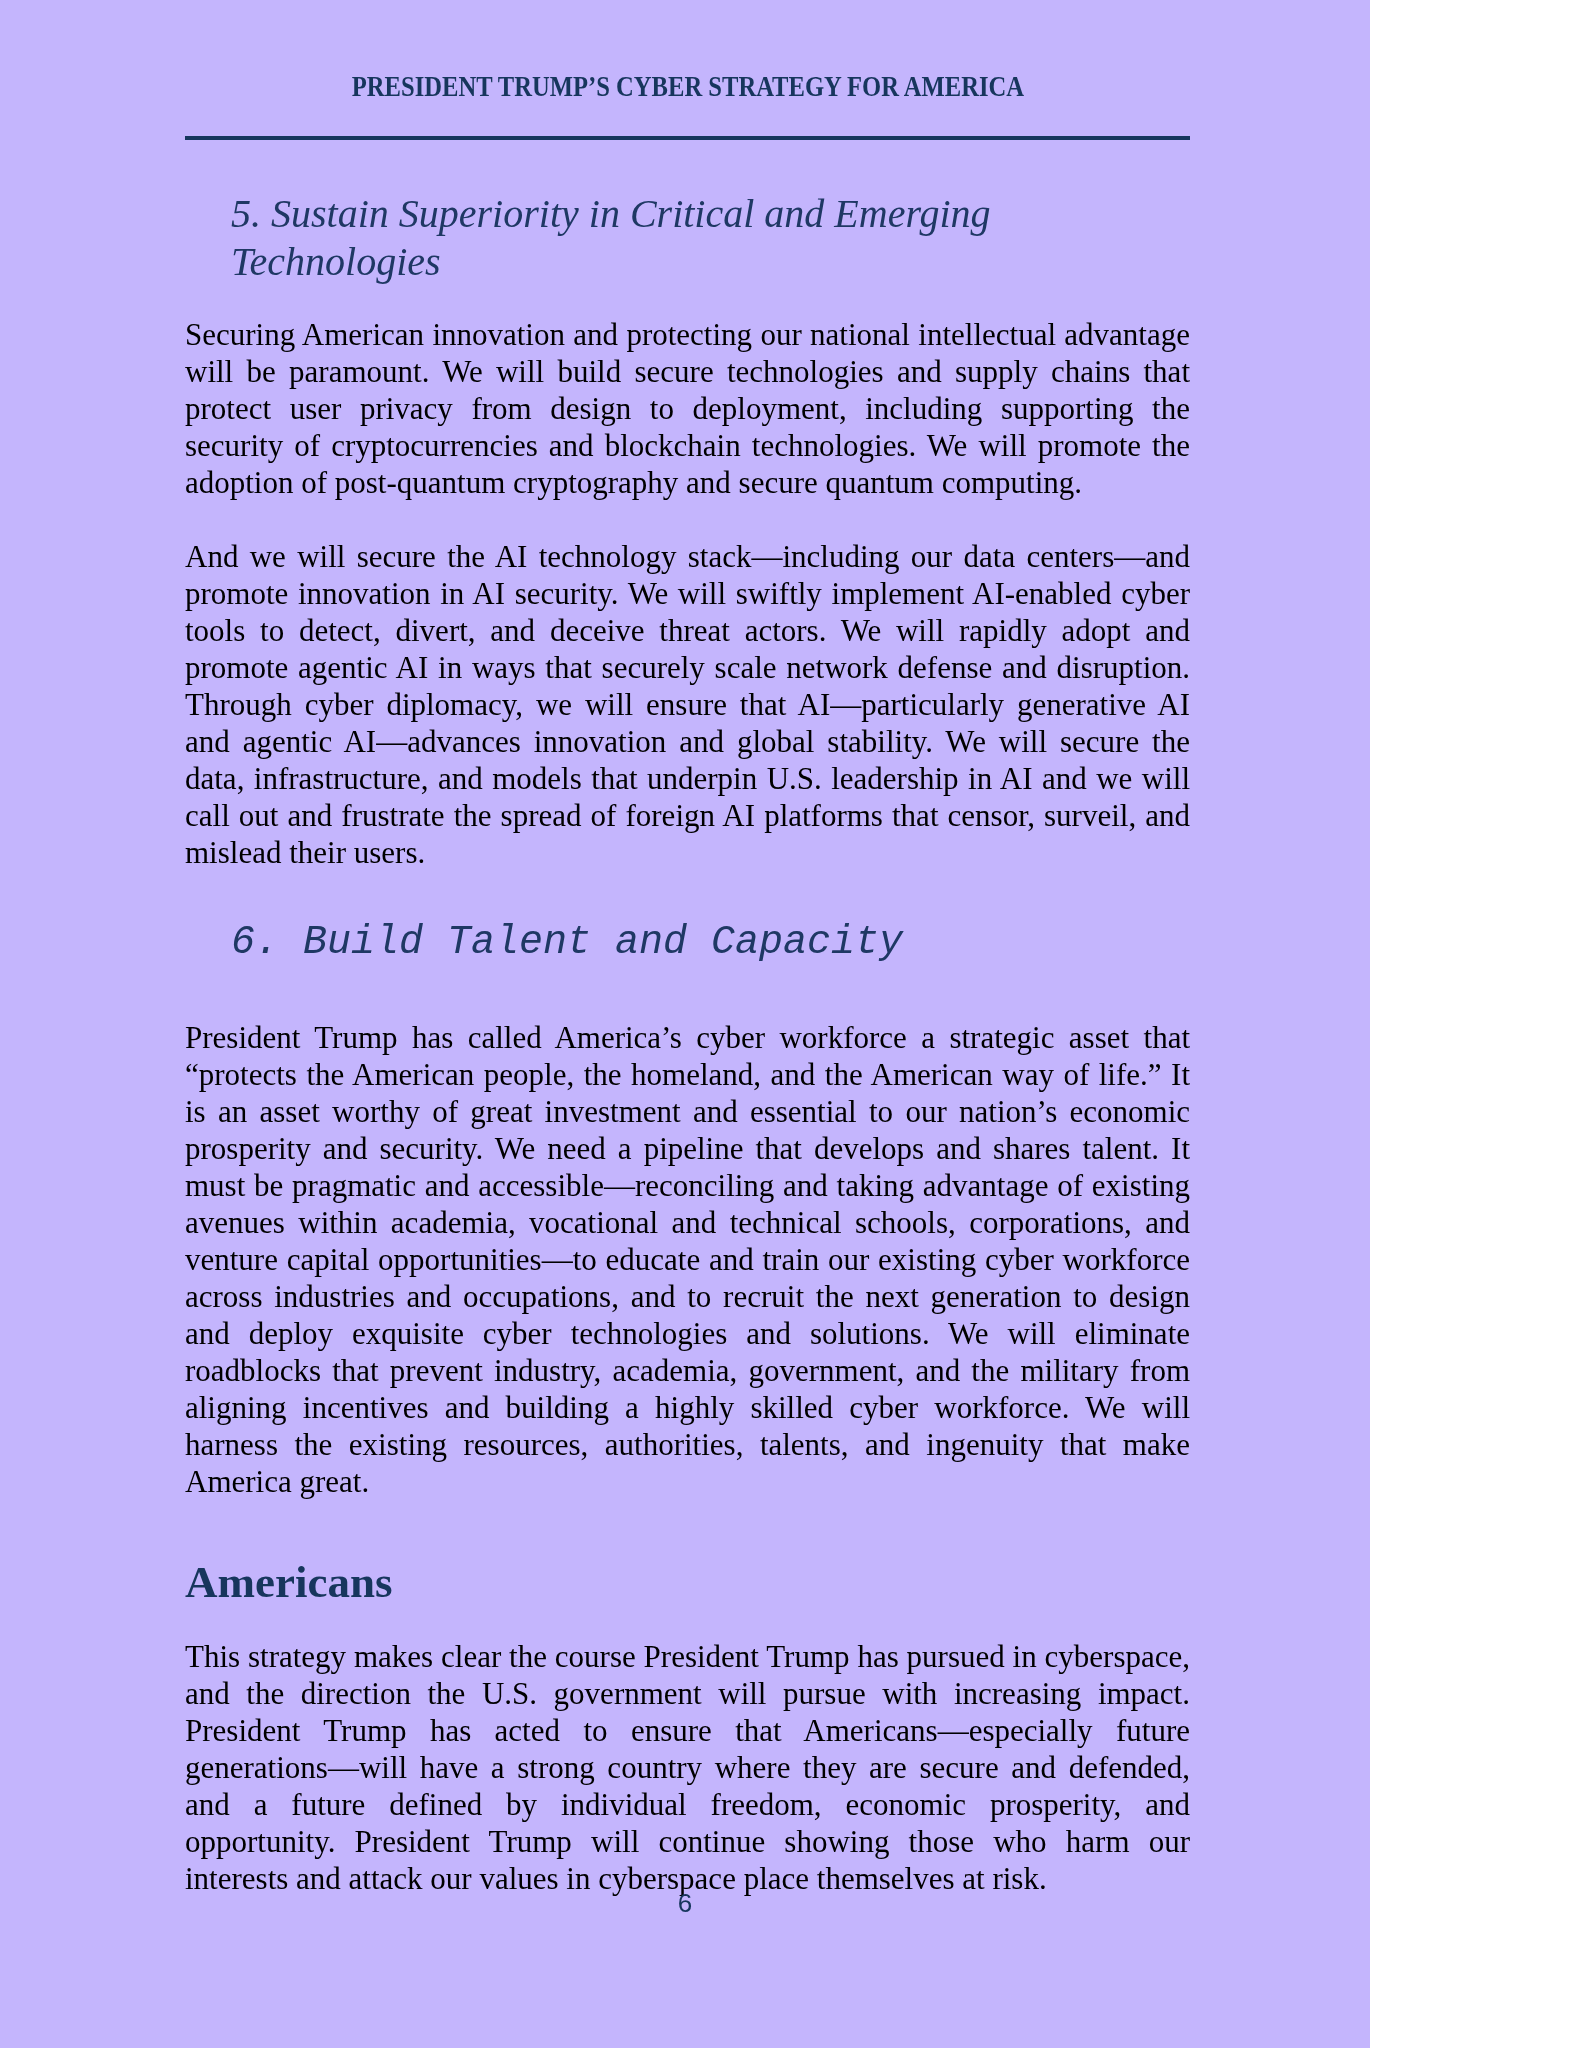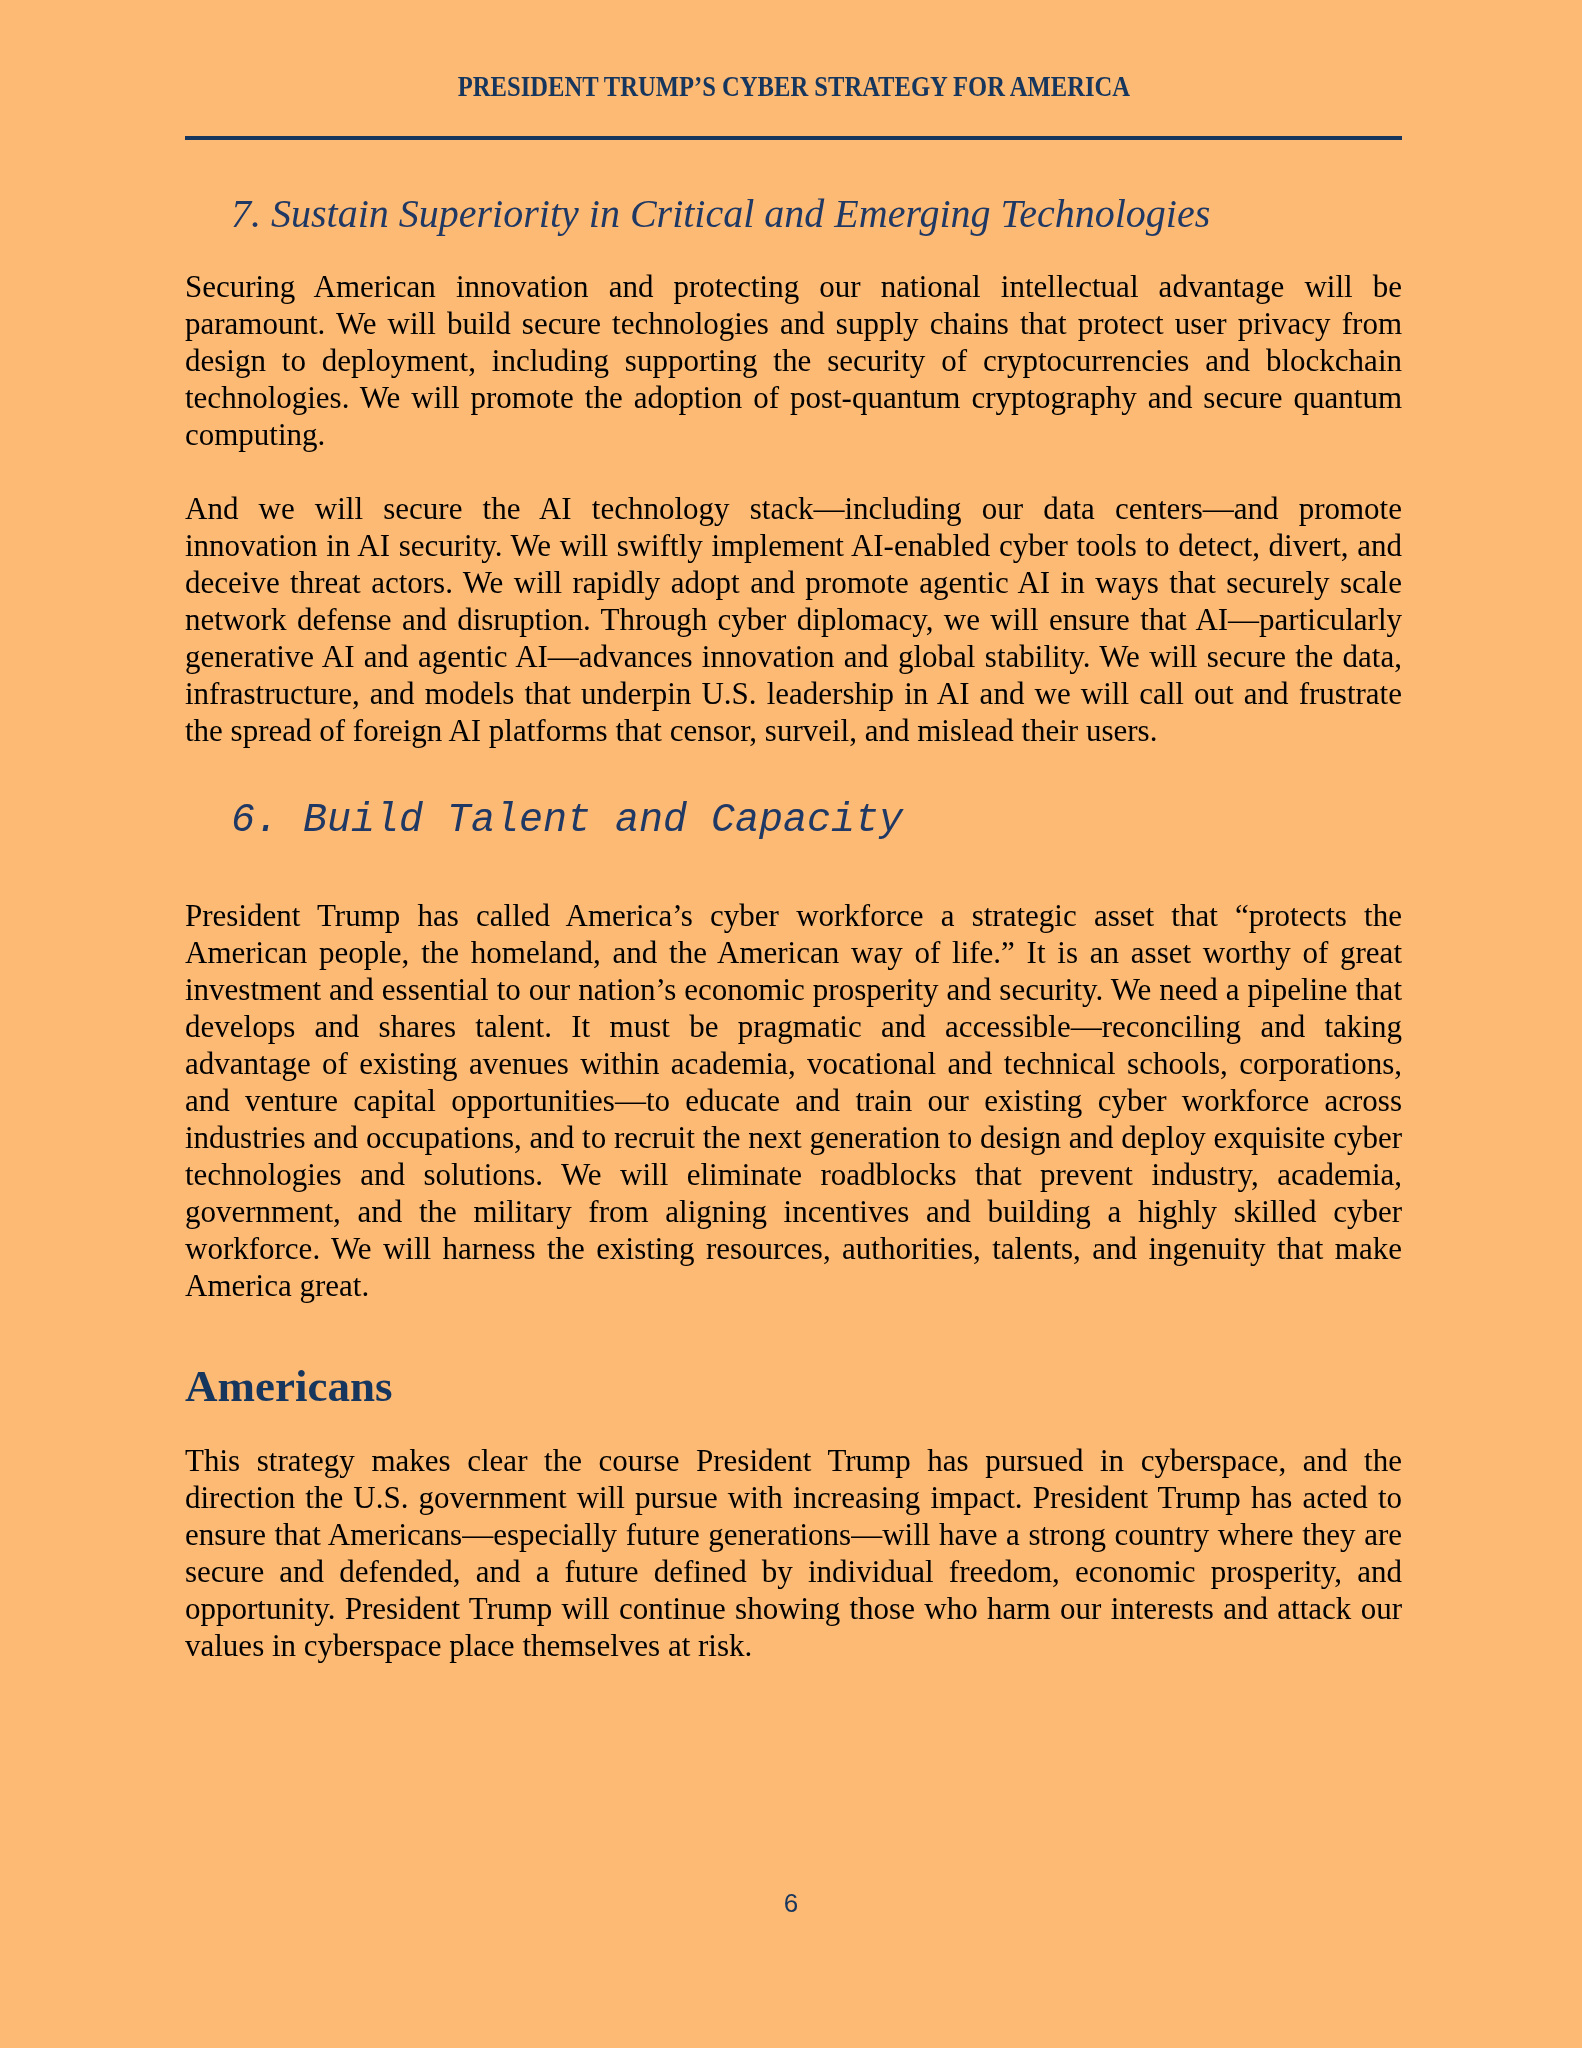--- a/index.html
+++ b/index.html
@@ -2,23 +2,23 @@
 <html><head>
 <meta charset="utf-8">
 <style>
   html, body {
     margin: 0;
     padding: 0;
     background: #ffffff;
   }
   .page {
     position: relative;
-    width: 1582px;
+    width: 1370px;
     height: 2048px;
-    background: #fdba74;
+    background: #c4b5fd;
     overflow: hidden;
     font-family: "Liberation Serif", serif;
     color: #000000;
   }
   .content {
     padding: 0 180px 0 185px; 
   }
   
   .header {
     padding-top: 68px;
@@ -88,21 +88,21 @@
 <body>
 
 <div class="page">
   <div class="content">
 
     <div class="header">
       <span class="header-title">PRESIDENT TRUMP’S CYBER STRATEGY FOR AMERICA</span>
     </div>
     <hr class="header-rule">
 
-    <h2 class="sec-heading first">7. Sustain Superiority in Critical and Emerging Technologies</h2>
+    <h2 class="sec-heading first">5. Sustain Superiority in Critical and Emerging Technologies</h2>
 
     <p class="body-par par-gap-lg">Securing American innovation and protecting our national intellectual advantage will be paramount. We will build secure technologies and supply chains that protect user privacy from design to deployment, including supporting the security of cryptocurrencies and blockchain technologies. We will promote the adoption of post-quantum cryptography and secure quantum computing.</p>
 
     <p class="body-par par-gap">And we will secure the AI technology stack—including our data centers—and promote innovation in AI security. We will swiftly implement AI-enabled cyber tools to detect, divert, and deceive threat actors. We will rapidly adopt and promote agentic AI in ways that securely scale network defense and disruption. Through cyber diplomacy, we will ensure that AI—particularly generative AI and agentic AI—advances innovation and global stability. We will secure the data, infrastructure, and models that underpin U.S. leadership in AI and we will call out and frustrate the spread of foreign AI platforms that censor, surveil, and mislead their users.</p>
 
     <h2 class="sec-heading second">6. Build Talent and Capacity</h2>
 
     <p class="body-par par-gap-h6">President Trump has called America’s cyber workforce a strategic asset that “protects the American people, the homeland, and the American way of life.” It is an asset worthy of great investment and essential to our nation’s economic prosperity and security. We need a pipeline that develops and shares talent. It must be pragmatic and accessible—reconciling and taking advantage of existing avenues within academia, vocational and technical schools, corporations, and venture capital opportunities—to educate and train our existing cyber workforce across industries and occupations, and to recruit the next generation to design and deploy exquisite cyber technologies and solutions. We will eliminate roadblocks that prevent industry, academia, government, and the military from aligning incentives and building a highly skilled cyber workforce. We will harness the existing resources, authorities, talents, and ingenuity that make America great.</p>
 
     <h1 class="conclusion-heading">Americans</h1>

